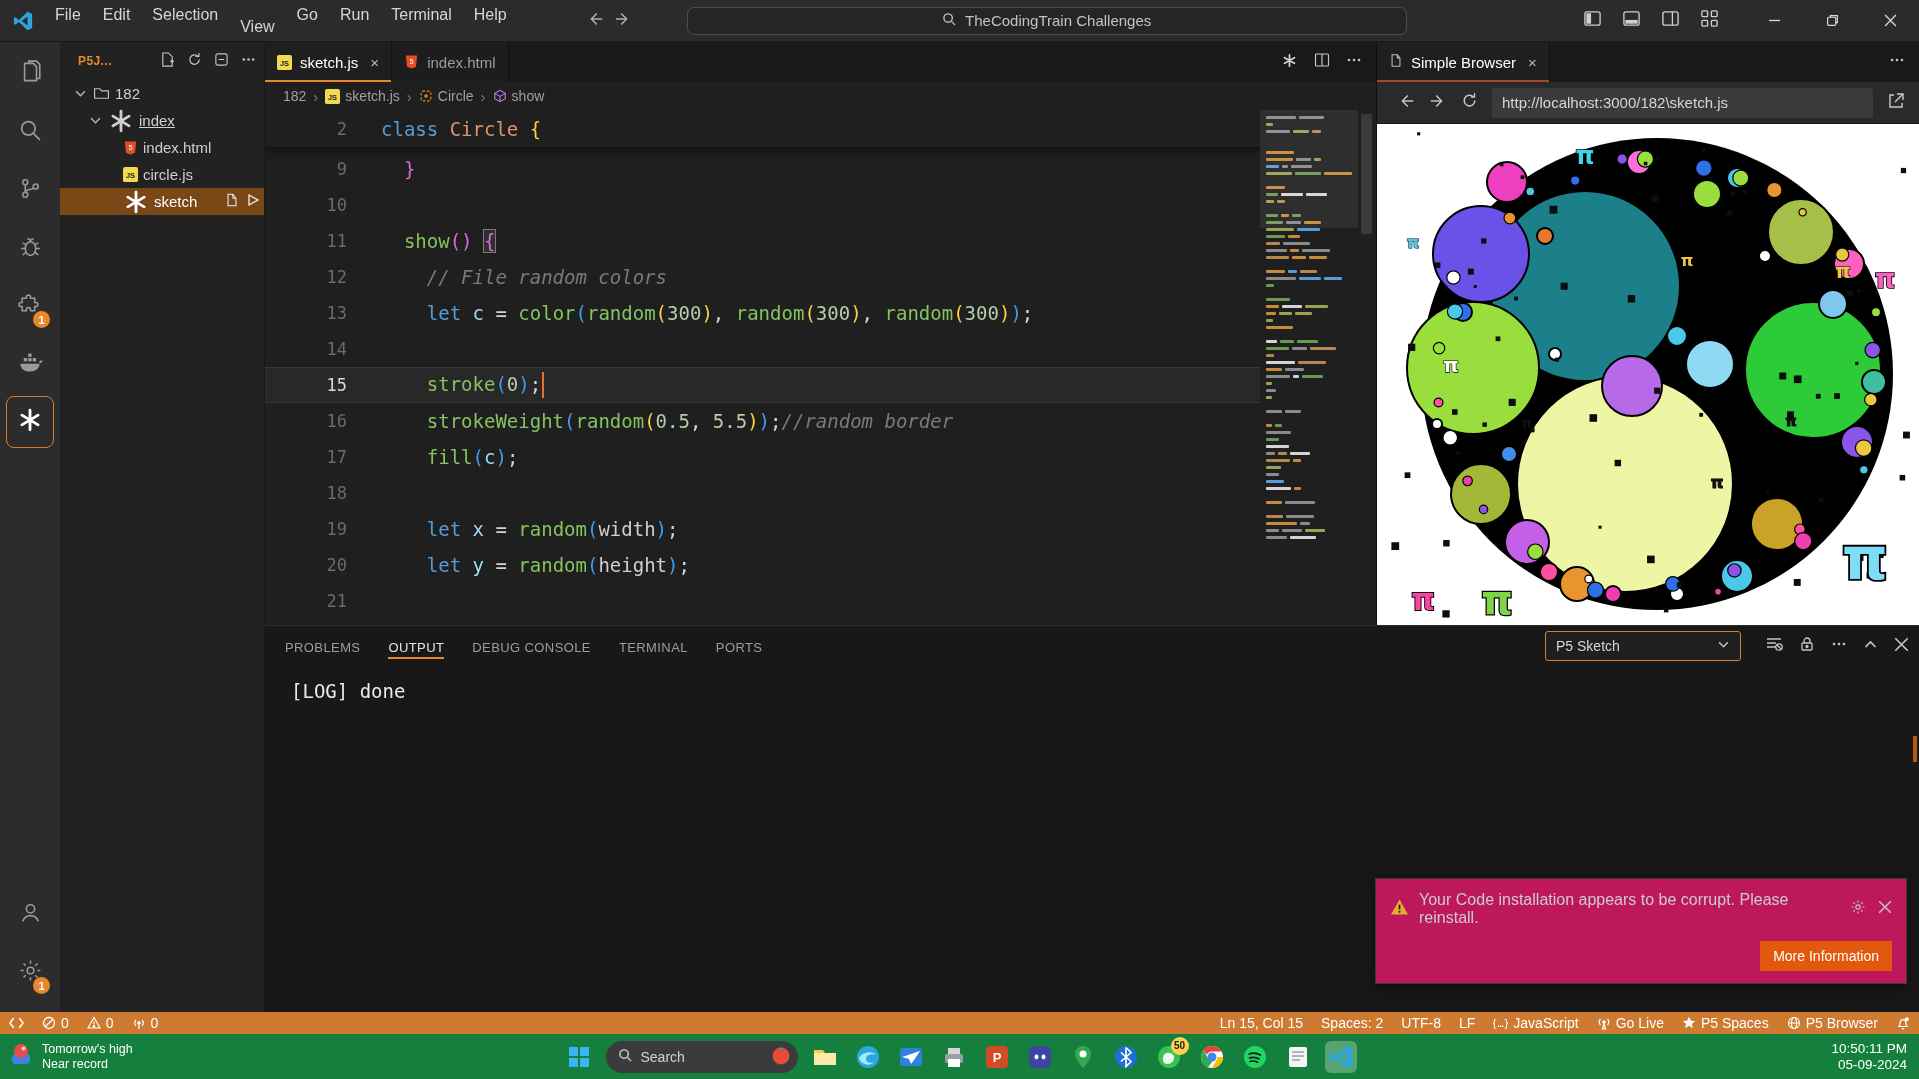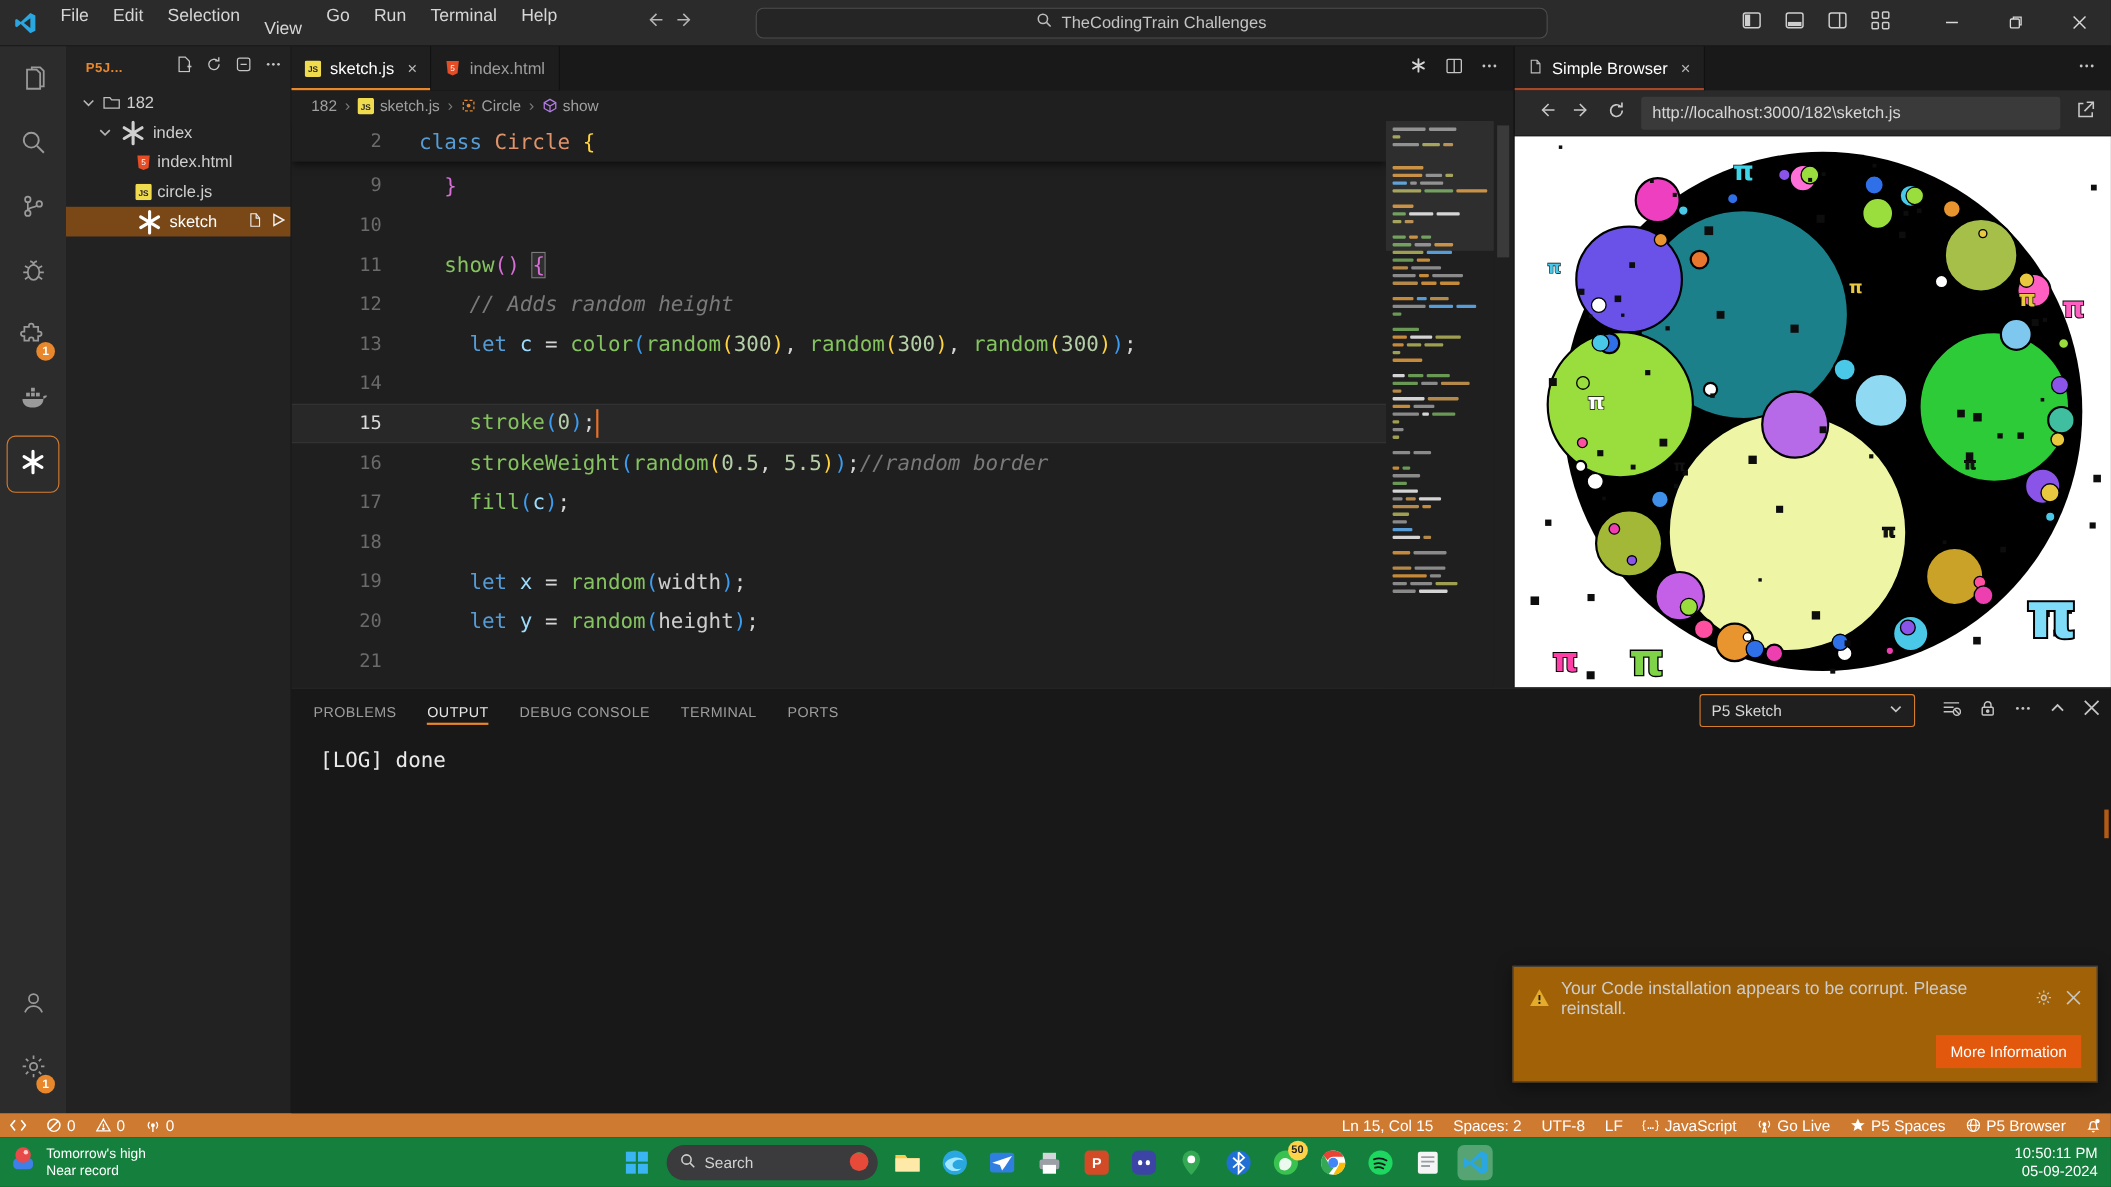--- a/index.html
+++ b/index.html
@@ -88,21 +88,21 @@
   .panel-tab { font-size:13px; letter-spacing:.4px; color:#9d9d9d; padding:10px 0 8px; position:relative; }
   .panel-tab.active { color:#e7e7e7; }
   .panel-tab.active::after { content:""; position:absolute; left:0; right:0; bottom:4px; height:2px; background:#e8872b; }
   .panel-right { margin-left:auto; display:flex; align-items:center; gap:16px; color:#c5c5c5; }
   .panel-dd { width:196px; height:30px; border:1px solid #d77d2e; border-radius:3px; background:#1f1f1f; display:flex; align-items:center; padding:0 10px; font-size:14px; color:#d8d8d8; margin-right:8px; }
   .panel-dd .dd-chev { margin-left:auto; }
   .panel-body { flex:1 1 auto; font-family:"DejaVu Sans Mono", monospace; font-size:19px; color:#eaeaea; padding:14px 0 0 26px; position:relative; }
   .panel-scroll { position:absolute; right:2px; top:70px; width:4px; height:26px; background:#b35a14; }
 
   
-  .toast { position:absolute; right:12px; bottom:95px; width:532px; background:#a16207; border:1px solid #3c3c3c; box-shadow:0 4px 14px rgba(0,0,0,.5); z-index:30; padding:12px 14px 12px 14px; }
+  .toast { position:absolute; right:12px; bottom:95px; width:532px; background:#be185d; border:1px solid #3c3c3c; box-shadow:0 4px 14px rgba(0,0,0,.5); z-index:30; padding:12px 14px 12px 14px; }
   .toast-row1 { display:flex; align-items:center; gap:10px; font-size:16px; color:#cccccc; }
   .toast-icons { margin-left:auto; display:flex; gap:12px; color:#c5c5c5; align-items:center; }
   .toast-row2 { display:flex; justify-content:flex-end; margin-top:14px; }
   .toast-btn { background:#e2590e; color:#fff; font-size:14px; padding:7px 13px; border:none; }
 
   
   .statusbar { height:22px; flex:0 0 22px; background:#cf7a31; display:flex; align-items:center; color:#ffffff; font-size:14px; }
   .sb-left { display:flex; align-items:center; height:100%; }
   .sb-right { margin-left:auto; display:flex; align-items:center; height:100%; }
   .sb-item { display:flex; align-items:center; gap:5px; padding:0 9px; height:100%; }
@@ -295,21 +295,21 @@
                 <path d="m2 4 4 4 4-4"></path>
               </svg>
             </span>
             <span style="display:flex">
               <svg width="17" height="17" viewBox="0 0 16 16" fill="none" stroke="#c0c0c0" stroke-width="1.1">
                 <path d="M1.5 3.5h5l1.5 2h6.5v7h-13z"></path>
               </svg>
             </span>
             <span>182</span>
           </div>
-          <div class="tree-row" style="padding-left: 27px;">
+          <div class="tree-row" style="padding-left: 27px; text-decoration: underline;">
             <span class="tree-chev">
               <svg width="13" height="13" viewBox="0 0 12 12" fill="none" stroke="#b5b5b5" stroke-width="1.4">
                 <path d="m2 4 4 4 4-4"></path>
               </svg>
             </span>
             <span style="display:flex">
               <svg width="26" height="26" viewBox="0 0 24 24" fill="none" stroke="currentColor" stroke-width="2.6" stroke-linecap="round">
                 <path d="M12 3v18M4.5 7.5l15 9M19.5 7.5l-15 9"></path>
               </svg>
             </span>
@@ -448,21 +448,21 @@
                 <div class="code-row">
                   <span class="gutter">10</span>
                   <span class="code-text"></span>
                 </div>
                 <div class="code-row">
                   <span class="gutter">11</span>
                   <span class="code-text"><span class="tk-pun">  </span><span class="tk-fn">show</span><span class="tk-b2">(</span><span class="tk-b2">)</span><span class="tk-pun"> </span><span class="tk-b2x">{</span></span>
                 </div>
                 <div class="code-row">
                   <span class="gutter">12</span>
-                  <span class="code-text"><span class="tk-com">    // Adds random height</span></span>
+                  <span class="code-text"><span class="tk-com">    // File random colors</span></span>
                 </div>
                 <div class="code-row">
                   <span class="gutter">13</span>
                   <span class="code-text"><span class="tk-pun">    </span><span class="tk-kw">let</span><span class="tk-var"> c </span><span class="tk-pun">= </span><span class="tk-fn">color</span><span class="tk-b3">(</span><span class="tk-fn">random</span><span class="tk-b4">(</span><span class="tk-num">300</span><span class="tk-b4">)</span><span class="tk-pun">, </span><span class="tk-fn">random</span><span class="tk-b4">(</span><span class="tk-num">300</span><span class="tk-b4">)</span><span class="tk-pun">, </span><span class="tk-fn">random</span><span class="tk-b4">(</span><span class="tk-num">300</span><span class="tk-b4">)</span><span class="tk-b3">)</span><span class="tk-pun">;</span></span>
                 </div>
                 <div class="code-row">
                   <span class="gutter">14</span>
                   <span class="code-text"></span>
                 </div>
                 <div class="code-row current">

